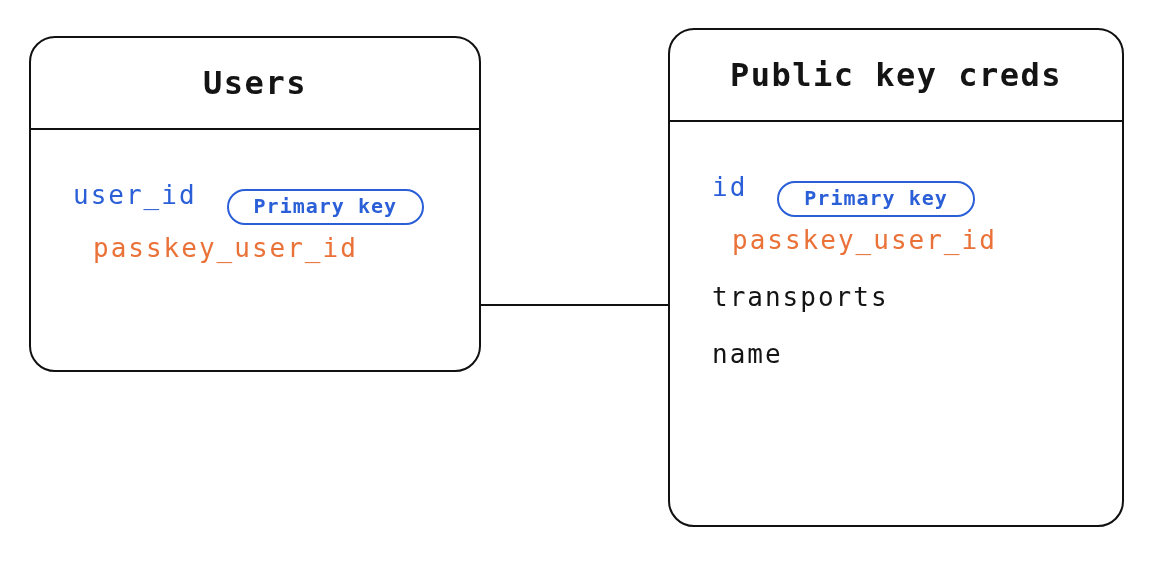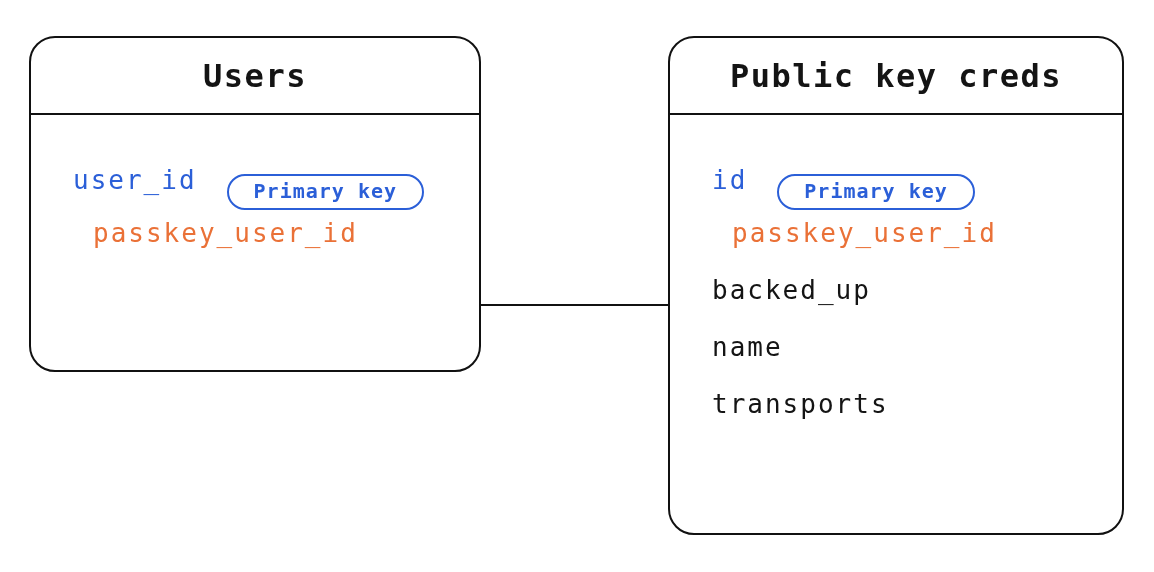--- a/index.html
+++ b/index.html
@@ -21,23 +21,23 @@
     width: 1154px; height: 572px;
     background: var(--bg);
   }
   .table-box {
     position: absolute;
     background: var(--bg);
     border: 2px solid var(--line);
     border-radius: 26px;
   }
   .table-box.users  { left: 29px;  top: 36px; width: 452px; height: 336px; }
-  .table-box.creds  { left: 668px; top: 36px; width: 456px; height: 499px; }
+  .table-box.creds  { left: 668px; top: 28px; width: 456px; height: 499px; }
   .table-header {
-    height: 77px;
+    height: 92px;
     border-bottom: 2px solid var(--line);
     display: flex;
     align-items: center;
     justify-content: center;
     font-size: 32px;
     font-weight: bold;
     letter-spacing: 1.5px;
     white-space: nowrap;
   }
   .table-body { padding: 32px 0 0 42px; }
@@ -99,24 +99,21 @@
     <div class="table-header">Public key creds</div>
     <div class="table-body">
       <div class="field-row">
         <span class="field-name pk">id</span>
         <span class="pk-badge">Primary key</span>
       </div>
       <div class="field-row">
         <span class="field-name fk">passkey_user_id</span>
       </div>
       <div class="field-row">
-        <span class="field-name">backed_up</span>
+        <span class="field-name">transports</span>
       </div>
       <div class="field-row">
         <span class="field-name">name</span>
-      </div>
-      <div class="field-row">
-        <span class="field-name">transports</span>
       </div>
     </div>
   </div>
 
 </div>
 
 </body></html>

